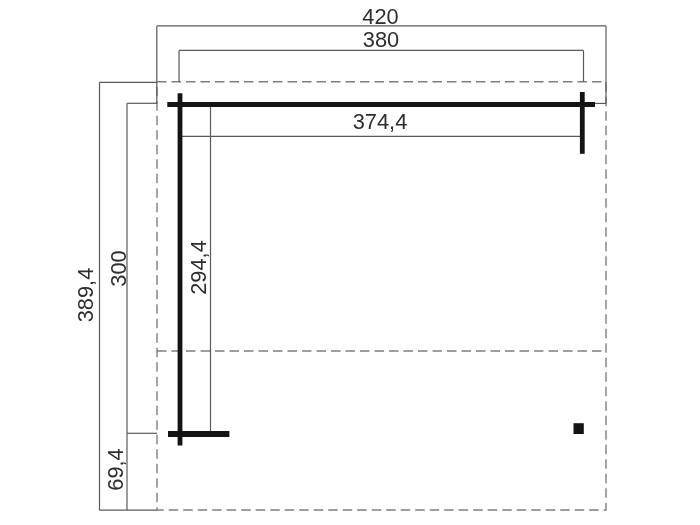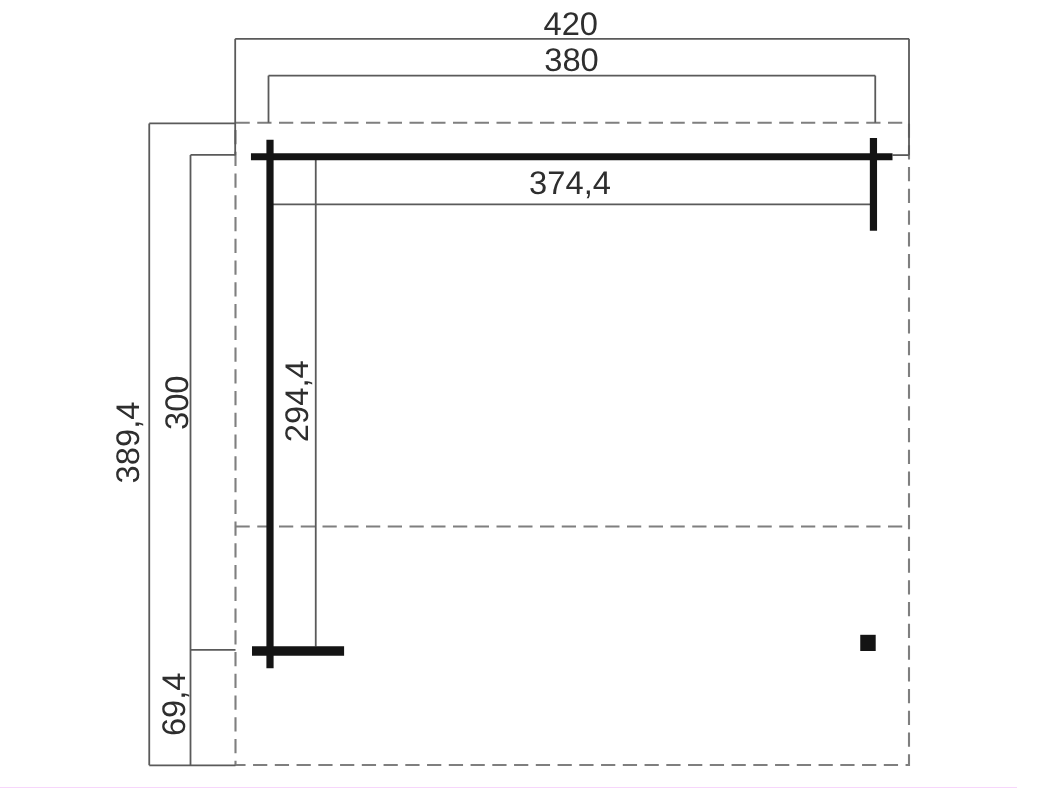--- a/index.html
+++ b/index.html
@@ -1,16 +1,16 @@
 <!DOCTYPE html>
 <html><head>
 <meta charset="utf-8">
 <style>
   html,body{margin:0;padding:0;background:#ffffff;}
-  .page{width:700px;height:525px;position:relative;background:#d946ef;overflow:hidden;}
+  .page{width:700px;height:525px;position:relative;background:#0f766e;overflow:hidden;}
   svg{display:block;}
   text{font-family:"Liberation Sans", sans-serif;fill:#2e2e2e;}
 </style>
 </head>
 <body>
 <div class="page">
 <svg width="700" height="525" viewBox="0 0 700 525">
 
   <rect x="0" y="0" width="700" height="525" fill="#ffffff"></rect>
 

